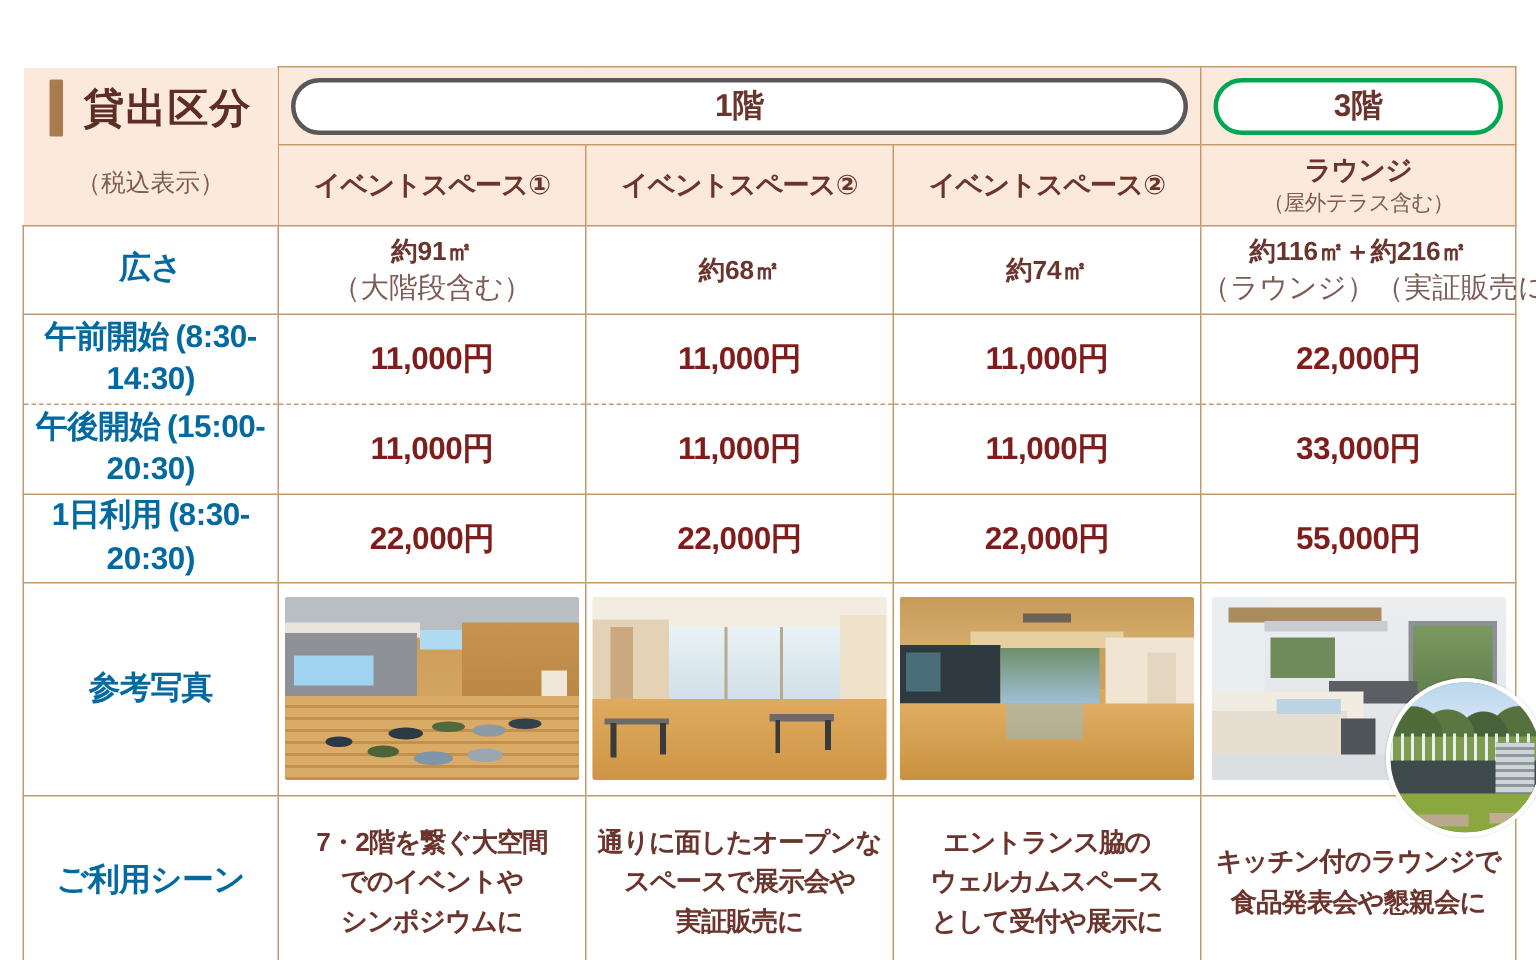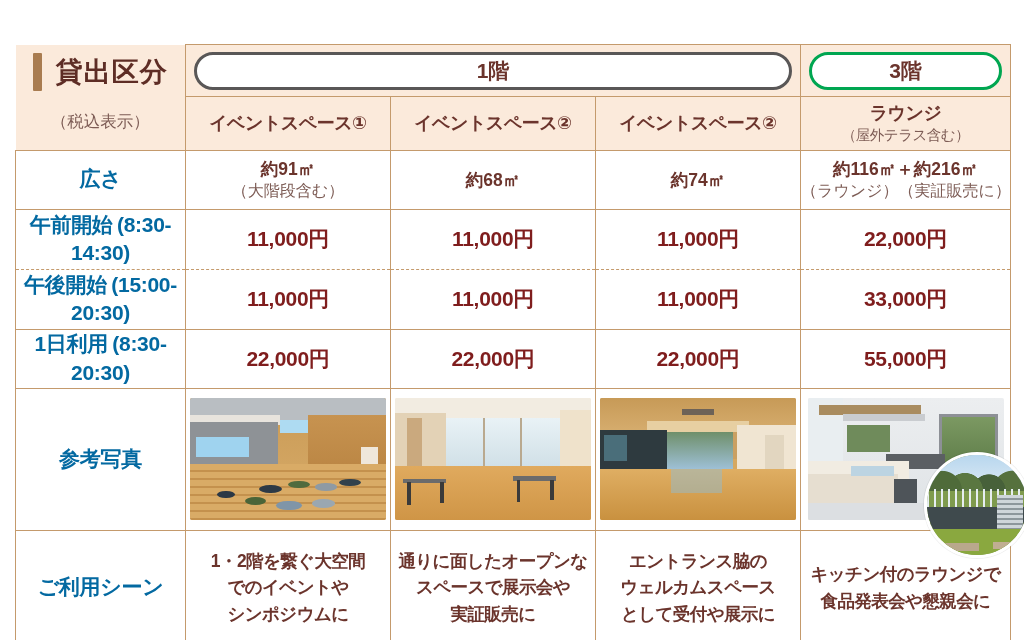--- a/index.html
+++ b/index.html
@@ -156,21 +156,21 @@
   .r-photo td   { height: 142px; }
   .r-scene td   { height: 115px; }
 
   .area-main {
     font-size: 17.5px;
     font-weight: bold;
     color: #6b342c;
     white-space: nowrap;
   }
   .area-sub {
-    font-size: 16px;
+    font-size: 19px;
     color: #7d5c55;
     white-space: nowrap;
   }
 
   .price {
     font-size: 21px;
     font-weight: bold;
     color: #7f1d1d;
     letter-spacing: -0.3px;
     white-space: nowrap;
@@ -522,21 +522,21 @@
             </div>
           </div>
         </td>
       </tr>
 
       <tr class="r-scene">
         <td>
           <span class="row-label">ご利用シーン</span>
         </td>
         <td>
-          <div class="scene-text" style="white-space:pre-line">1・2階を繋ぐ大空間
+          <div class="scene-text" style="white-space:pre-line">7・2階を繋ぐ大空間
 でのイベントや
 シンポジウムに</div>
         </td>
         <td>
           <div class="scene-text" style="white-space:pre-line">通りに面したオープンな
 スペースで展示会や
 実証販売に</div>
         </td>
         <td>
           <div class="scene-text" style="white-space:pre-line">エントランス脇の

